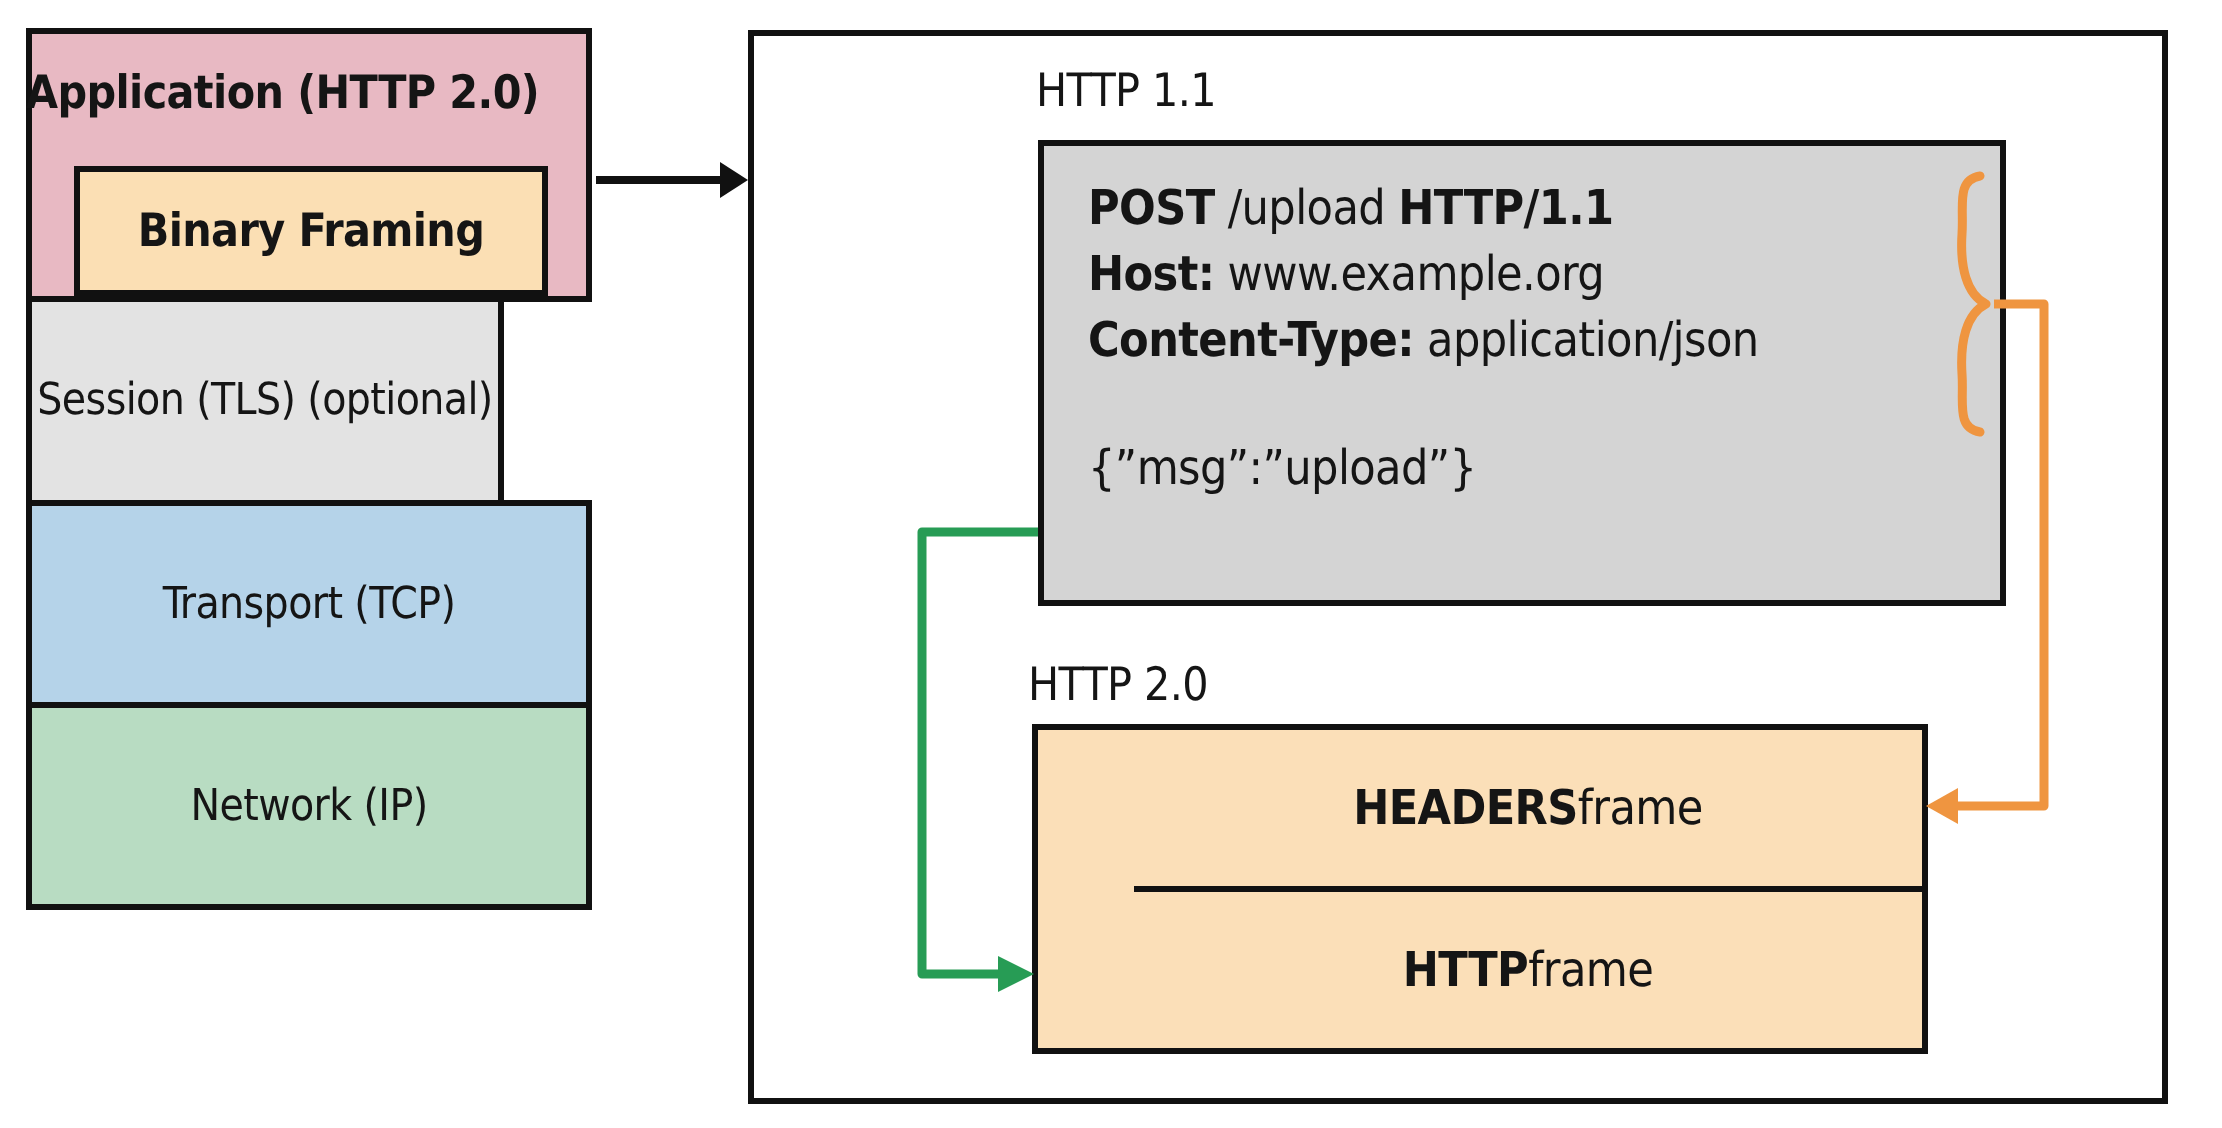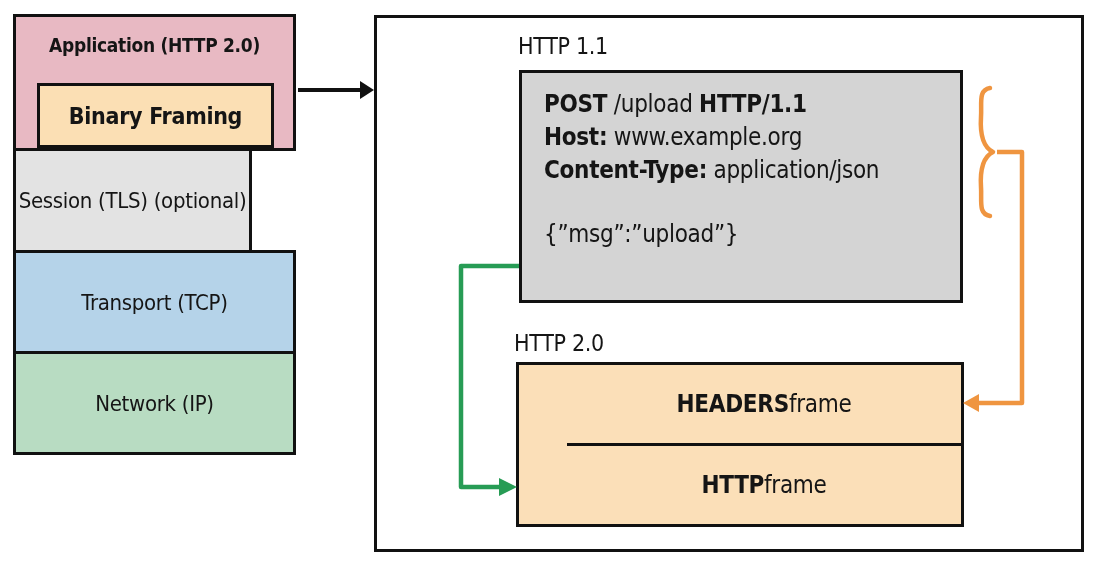--- a/index.html
+++ b/index.html
@@ -9,32 +9,32 @@
     font-stretch:condensed;
     color:#151515;
     letter-spacing:-0.3px;
   }
   .abs{position:absolute;box-sizing:border-box;}
   .layer{border:3px solid #111;display:flex;align-items:center;justify-content:center;}
   .layer-label{font-size:22px;}
   .bold{font-weight:bold;}
   
   .row-app{left:13px;top:14px;width:283px;height:137px;background:#e8b9c3;}
-  .app-label{left:13px;top:34px;width:283px;text-align:center;font-size:19px;font-weight:bold;}
+  .app-label{left:13px;top:34px;width:283px;text-align:left;font-size:23px;font-weight:bold;}
   .binary-box{left:37px;top:83px;width:237px;height:65px;background:#fbdfb4;border:3px solid #111;
               display:flex;align-items:center;justify-content:center;font-size:23px;font-weight:bold;}
   .row-session{left:13px;top:148px;width:239px;height:105px;background:#e3e3e3;}
   .row-transport{left:13px;top:250px;width:283px;height:104px;background:#b5d3e9;}
   .row-network{left:13px;top:351px;width:283px;height:104px;background:#b8dcc2;}
   
   .outer-panel{left:374px;top:15px;width:710px;height:537px;border:3px solid #111;background:#fff;}
   .section-label{font-size:23px;}
   .http11-label{left:518px;top:33px;}
   .http20-label{left:514px;top:330px;}
-  .request-box{left:519px;top:70px;width:444px;height:233px;background:#d4d4d4;border:3px solid #111;
+  .request-box{left:519px;top:70px;width:484px;height:233px;background:#d4d4d4;border:3px solid #111;
                padding:15px 18px 0 22px;font-size:24px;line-height:33px;}
   .request-line{white-space:pre;}
   .request-body{margin-top:31px;white-space:pre;}
   .frames-box{left:516px;top:362px;width:448px;height:165px;border:3px solid #111;background:#fbdfb8;
               display:flex;flex-direction:column;padding-left:48px;}
   .frame-row{flex:1;display:flex;align-items:center;justify-content:center;font-size:24px;}
   .frame-divider{height:0;border-top:3px solid #111;}
   
   #overlay{position:absolute;left:0;top:0;pointer-events:none;}
 </style>

